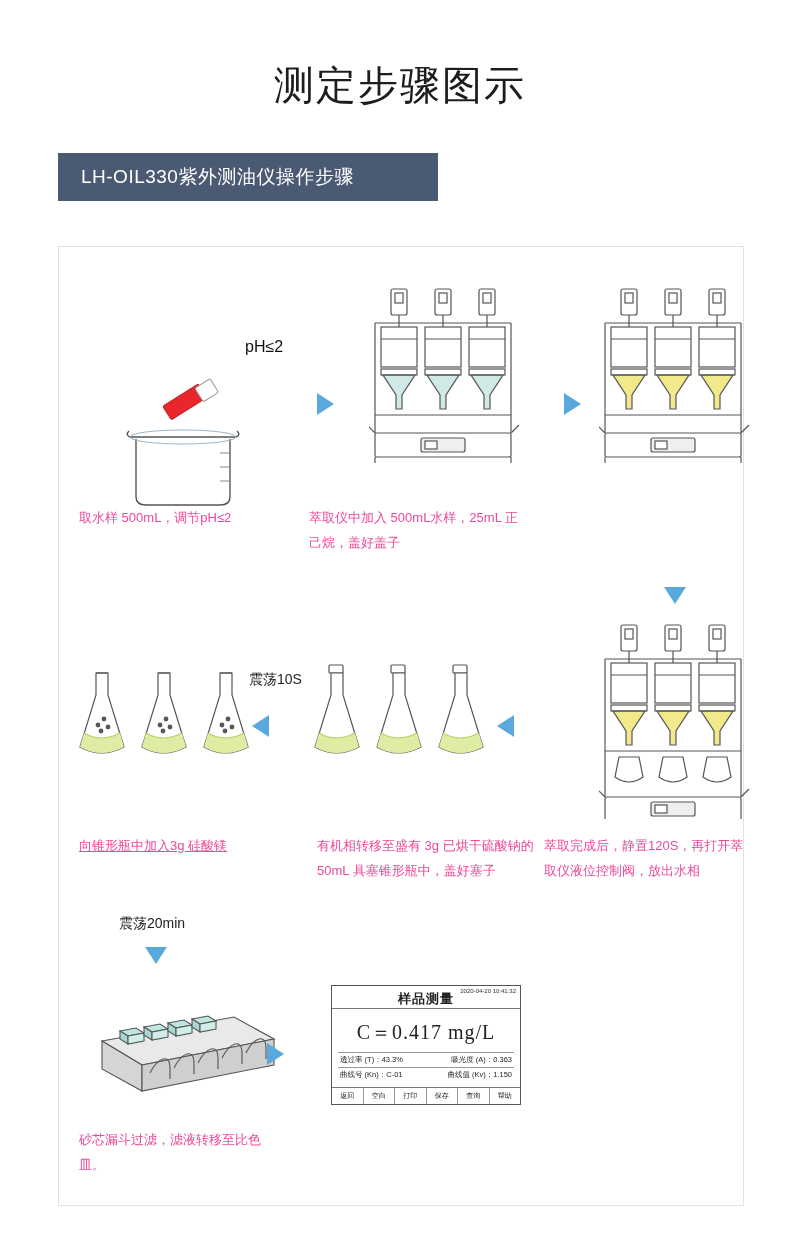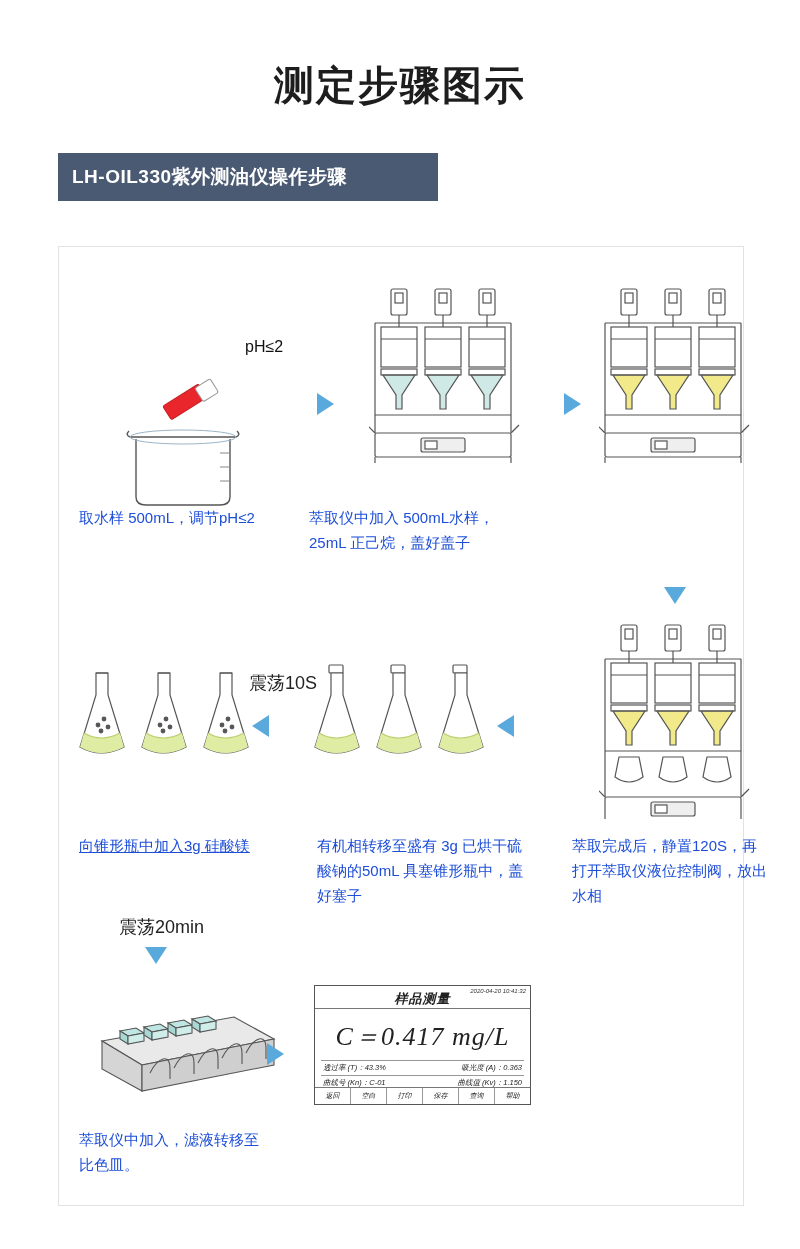--- a/index.html
+++ b/index.html
@@ -9,32 +9,32 @@
     font-family:"Liberation Sans","DejaVu Sans",sans-serif;
     color:#222;
     position:relative;
     overflow:hidden;
   }
   .page{position:relative;width:800px;height:1249px;}
 
   .title{
     position:absolute;top:58px;left:0;width:800px;
     text-align:center;
-    font-size:40px;font-weight:bold;color:#1d1d1d;
+    font-size:40px;font-weight:normal;color:#1d1d1d;
     letter-spacing:2px;
   }
 
   .banner{
     position:absolute;top:153px;left:58px;
     width:380px;height:48px;
     background:#4a5a73;
     display:flex;align-items:center;
-    padding-left:14px;
+    padding-left:23px;
     box-sizing:border-box;
-    color:#fff;font-size:19px;font-weight:bold;
+    color:#fff;font-size:19px;font-weight:normal;
     letter-spacing:0.5px;
   }
 
   .panel{
     position:absolute;top:246px;left:58px;
     width:684px;height:958px;
     border:1px solid #e2e2e2;
     background:#fff;
   }
 
@@ -53,44 +53,44 @@
   }
   .arrow-d{
     position:absolute;width:0;height:0;
     border-left:11px solid transparent;
     border-right:11px solid transparent;
     border-top:17px solid #5aa9dc;
   }
 
   .cap{
     position:absolute;
-    font-size:15px;line-height:25px;color:#1d4ed8;
+    font-size:13px;line-height:25px;color:#ec4899;
   }
   .mini-label{
-    position:absolute;font-size:18px;color:#222;
+    position:absolute;font-size:14px;color:#222;
   }
 
   .figure{position:absolute;}
   .ph-label{position:absolute;font-size:16px;color:#111;font-weight:500;}
 
   
   .screen{
     position:absolute;
     border:1px solid #555;
     background:#fff;
     box-sizing:border-box;
   }
   .screen-head{
     display:flex;align-items:flex-end;justify-content:center;
     position:relative;height:22px;border-bottom:1px solid #777;
   }
   .screen-title{font-size:13px;font-weight:bold;letter-spacing:1px;}
   .screen-time{position:absolute;right:4px;top:2px;font-size:6px;color:#333;}
   .screen-main{
-    text-align:center;font-size:26px;letter-spacing:1px;
+    text-align:center;font-size:20px;letter-spacing:1px;
     padding:10px 0 6px 0;font-family:"Liberation Serif",serif;
   }
   .screen-rows{font-size:7.5px;padding:0 6px;}
   .screen-rows div{display:flex;justify-content:space-between;border-top:1px solid #999;padding:2px 2px;}
   .screen-btns{display:flex;border-top:1px solid #777;}
   .screen-btns span{
     flex:1;text-align:center;font-size:7px;padding:3px 0;
     border-right:1px solid #999;
   }
   .screen-btns span:last-child{border-right:none;}
@@ -317,21 +317,21 @@
           <circle cx="148" cy="70" r="1.8" fill="#555"></circle>
             <circle cx="154" cy="64" r="1.8" fill="#555"></circle>
           <circle cx="158" cy="72" r="1.8" fill="#555"></circle>
             <circle cx="151" cy="76" r="1.8" fill="#555"></circle>
         </g>
       </g>
     </svg>
 
     <div class="cap" style="left:20px;top:586px;width:220px;text-decoration:underline;">向锥形瓶中加入3g 硅酸镁</div>
     <div class="cap" style="left:250px;top:586px;width:220px;margin-left:8px;">有机相转移至盛有 3g 已烘干硫酸钠的50mL 具塞锥形瓶中，盖好塞子</div>
-    <div class="cap" style="left:485px;top:586px;width:200px;margin-left:28px;">萃取完成后，静置120S，再打开萃取仪液位控制阀，放出水相</div>
+    <div class="cap" style="left:485px;top:586px;width:200px;">萃取完成后，静置120S，再打开萃取仪液位控制阀，放出水相</div>
 
     <div class="mini-label" style="left:60px;top:668px;text-align:center;">震荡20min</div>
     <div class="arrow-d" style="left:86px;top:700px;"></div>
 
     <svg class="figure" style="left:25px;top:748px;" width="200" height="110" viewBox="0 0 200 110">
       <g stroke="#555" stroke-width="1.1" fill="none">
         <path d="M18 46 L150 22 L190 44 L58 70 Z" fill="#e9e9e9"></path>
         <path d="M18 46 L18 74 L58 96 L58 70 Z" fill="#d5d5d5"></path>
         <path d="M58 70 L190 44 L190 70 L58 96 Z" fill="#cfcfcf"></path>
 
@@ -359,21 +359,21 @@
         <path d="M66 78 q6 -12 13 -14 q7 -2 7 10 l0 10"></path>
         <path d="M90 73 q6 -12 13 -14 q7 -2 7 10 l0 10"></path>
         <path d="M114 68 q6 -12 13 -14 q7 -2 7 10 l0 10"></path>
         <path d="M138 63 q6 -12 13 -14 q7 -2 7 10 l0 10"></path>
         <path d="M162 58 q6 -12 13 -14 q7 -2 7 10 l0 10"></path>
       </g>
     </svg>
 
     <div class="arrow-r" style="left:208px;top:796px;"></div>
 
-    <div class="screen" style="left:255px;top:738px;width:217px;height:120px;font-style:italic;">
+    <div class="screen" style="left:272px;top:738px;width:190px;height:120px;">
       <div class="screen-head">
         <span class="screen-title">样品测量</span>
         <span class="screen-time">2020-04-20 10:41:32</span>
       </div>
       <div class="screen-main">C＝0.417  mg/L</div>
       <div class="screen-rows">
         <div>
           <span>透过率 (T)：43.3%</span>
           <span>吸光度 (A)：0.363</span>
         </div>
@@ -385,16 +385,16 @@
       <div class="screen-btns" style="position:absolute;bottom:0;left:0;right:0;">
         <span>返回</span>
         <span>空白</span>
         <span>打印</span>
         <span>保存</span>
         <span>查询</span>
         <span>帮助</span>
       </div>
     </div>
 
-    <div class="cap" style="left:20px;top:880px;width:190px;">萃取仪中加入，滤液转移至比色皿。</div>
+    <div class="cap" style="left:20px;top:880px;width:190px;">砂芯漏斗过滤，滤液转移至比色皿。</div>
 
   </div>
 </div>
 
 </body></html>

